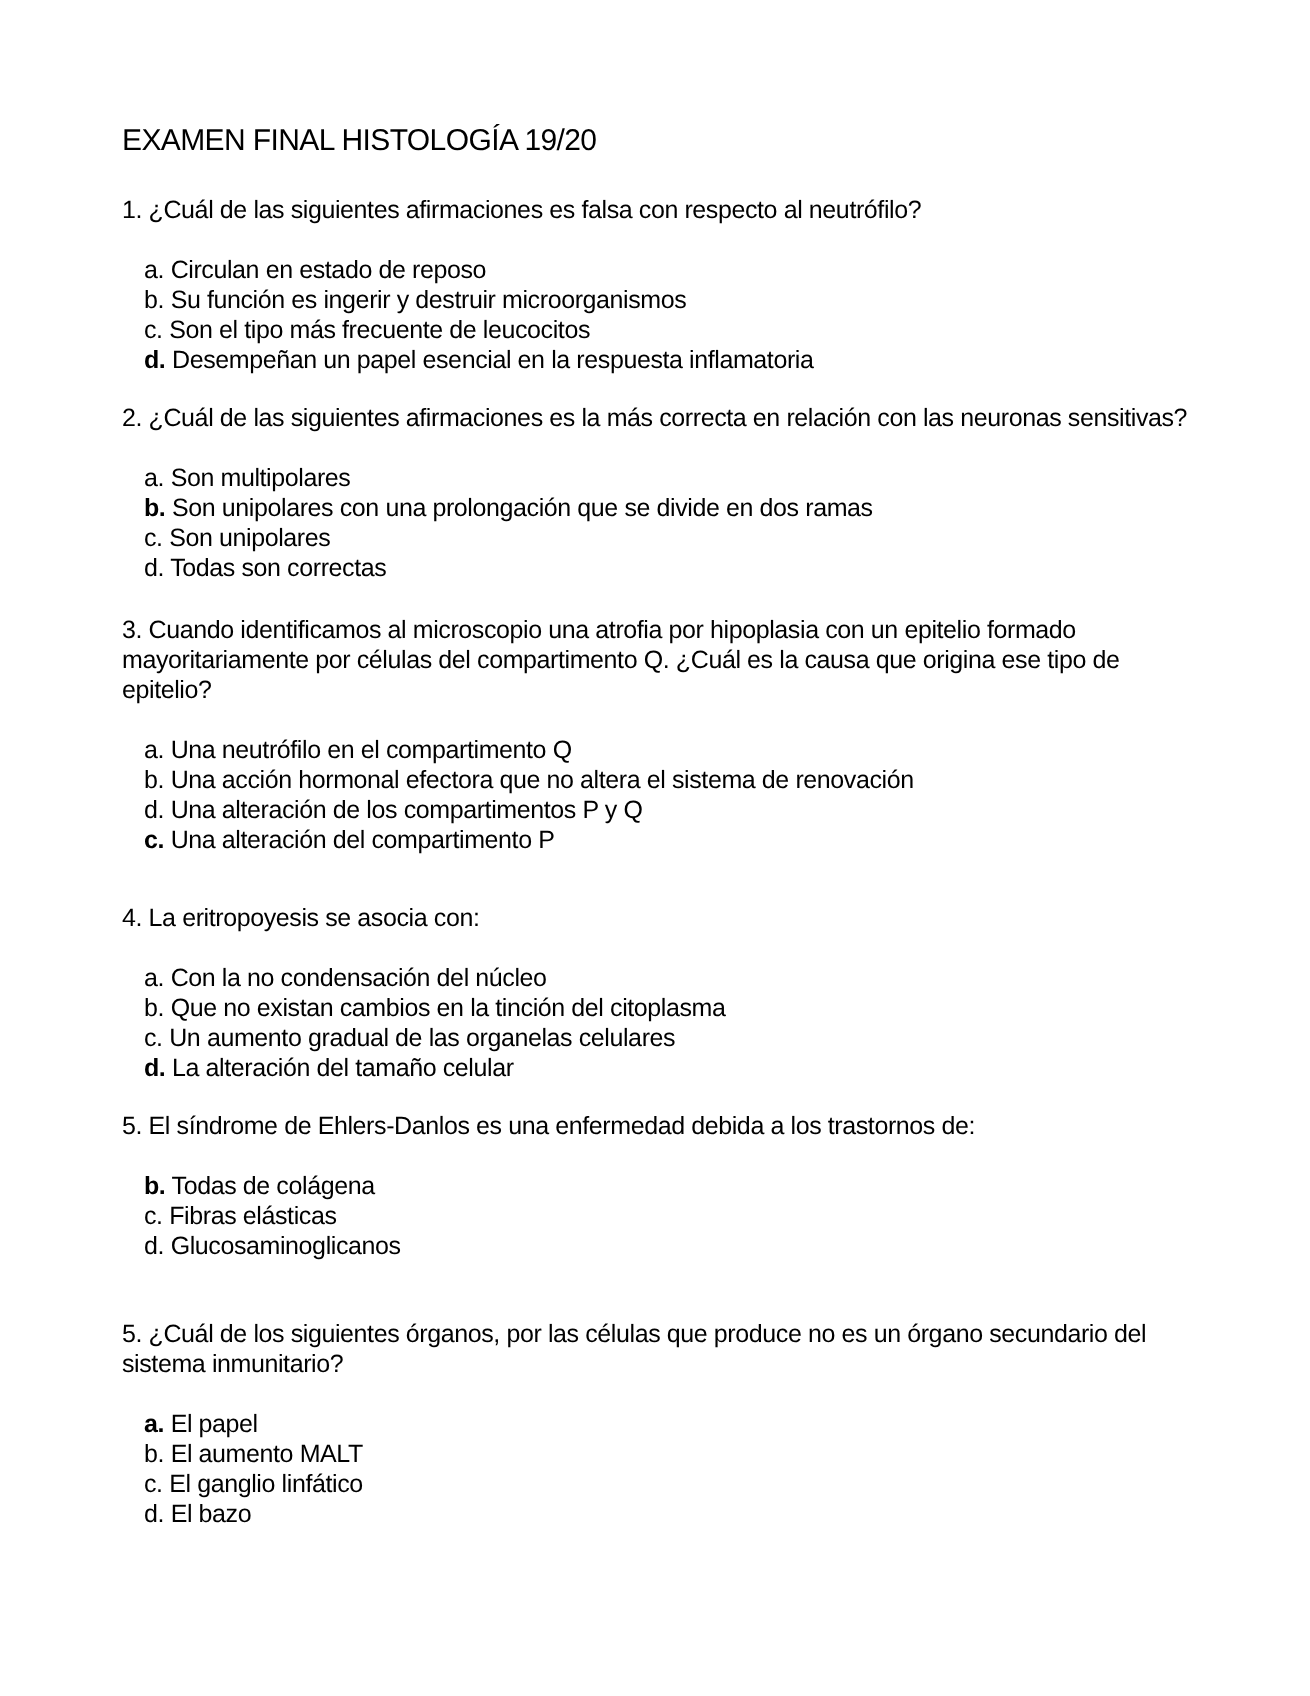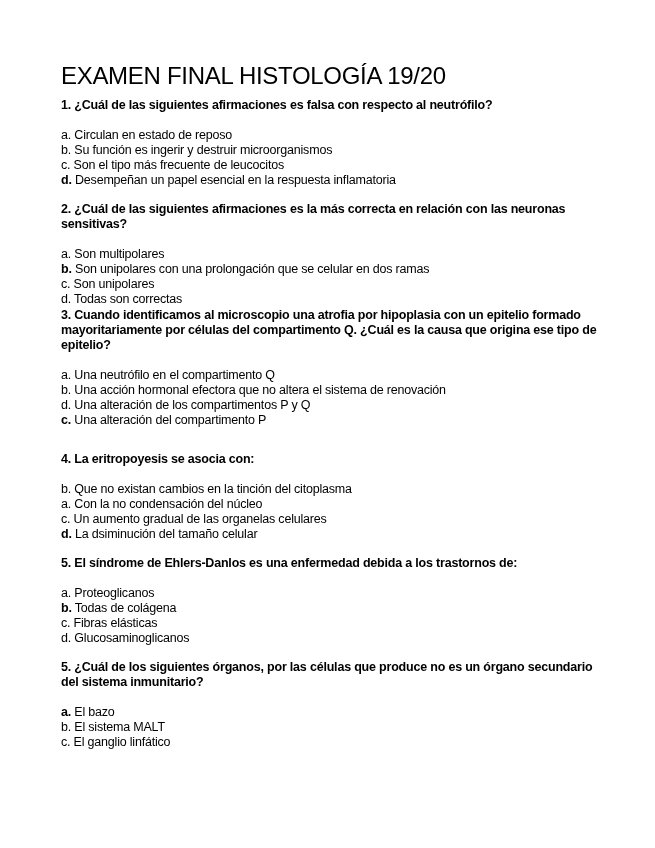--- a/index.html
+++ b/index.html
@@ -18,42 +18,42 @@
     .page {
       position: absolute;
       left: 61px;
       top: 0;
       width: 540px;
     }
     .title {
       position: absolute;
       top: 62px;
       left: 0;
-      font-size: 24px;
+      font-size: 15px;
       font-weight: normal;
       letter-spacing: -0.3px;
       white-space: nowrap;
       margin: 0;
       text-align: right;
     }
     .question {
       position: absolute;
       left: 0;
       width: 540px;
     }
     .q-text {
       font-size: 12.5px;
-      font-weight: bold;
+      font-weight: normal;
       line-height: 15px;
       margin: 0 0 15px 0;
       letter-spacing: -0.2px;
     }
     .options {
       list-style: none;
-      margin: 0;
+      margin: 11px;
       padding: 0;
     }
     .option {
       font-size: 12.5px;
       line-height: 15px;
       white-space: nowrap;
       letter-spacing: -0.2px;
     }
     .option .letter.correct {
       font-weight: bold;
@@ -72,57 +72,57 @@
       <li class="option"><span class="letter">b.</span> <span>Su función es ingerir y destruir microorganismos</span></li>
       <li class="option"><span class="letter">c.</span> <span>Son el tipo más frecuente de leucocitos</span></li>
       <li class="option"><span class="letter correct">d.</span> <span>Desempeñan un papel esencial en la respuesta inflamatoria</span></li>
     </ul>
   </section>
 
   <section class="question" style="top:202px">
     <p class="q-text">2. ¿Cuál de las siguientes afirmaciones es la más correcta en relación con las neuronas sensitivas?</p>
     <ul class="options">
       <li class="option"><span class="letter">a.</span> <span>Son multipolares</span></li>
-      <li class="option"><span class="letter correct">b.</span> <span>Son unipolares con una prolongación que se celular en dos ramas</span></li>
+      <li class="option"><span class="letter correct">b.</span> <span>Son unipolares con una prolongación que se divide en dos ramas</span></li>
       <li class="option"><span class="letter">c.</span> <span>Son unipolares</span></li>
       <li class="option"><span class="letter">d.</span> <span>Todas son correctas</span></li>
     </ul>
   </section>
 
   <section class="question" style="top:308px">
     <p class="q-text">3. Cuando identificamos al microscopio una atrofia por hipoplasia con un epitelio formado mayoritariamente por células del compartimento Q. ¿Cuál es la causa que origina ese tipo de epitelio?</p>
     <ul class="options">
       <li class="option"><span class="letter">a.</span> <span>Una neutrófilo en el compartimento Q</span></li>
       <li class="option"><span class="letter">b.</span> <span>Una acción hormonal efectora que no altera el sistema de renovación</span></li>
       <li class="option"><span class="letter">d.</span> <span>Una alteración de los compartimentos P y Q</span></li>
       <li class="option"><span class="letter correct">c.</span> <span>Una alteración del compartimento P</span></li>
     </ul>
   </section>
 
   <section class="question" style="top:452px">
     <p class="q-text">4. La eritropoyesis se asocia con:</p>
     <ul class="options">
+      <li class="option"><span class="letter">a.</span> <span>Con la no condensación del núcleo</span></li>
       <li class="option"><span class="letter">b.</span> <span>Que no existan cambios en la tinción del citoplasma</span></li>
-      <li class="option"><span class="letter">a.</span> <span>Con la no condensación del núcleo</span></li>
       <li class="option"><span class="letter">c.</span> <span>Un aumento gradual de las organelas celulares</span></li>
-      <li class="option"><span class="letter correct">d.</span> <span>La dsiminución del tamaño celular</span></li>
+      <li class="option"><span class="letter correct">d.</span> <span>La alteración del tamaño celular</span></li>
     </ul>
   </section>
 
   <section class="question" style="top:556px">
     <p class="q-text">5. El síndrome de Ehlers-Danlos es una enfermedad debida a los trastornos de:</p>
     <ul class="options">
-      <li class="option"><span class="letter">a.</span> <span>Proteoglicanos</span></li>
       <li class="option"><span class="letter correct">b.</span> <span>Todas de colágena</span></li>
       <li class="option"><span class="letter">c.</span> <span>Fibras elásticas</span></li>
       <li class="option"><span class="letter">d.</span> <span>Glucosaminoglicanos</span></li>
     </ul>
   </section>
 
   <section class="question" style="top:660px">
     <p class="q-text">5. ¿Cuál de los siguientes órganos, por las células que produce no es un órgano secundario del sistema inmunitario?</p>
     <ul class="options">
-      <li class="option"><span class="letter correct">a.</span> <span>El bazo</span></li>
-      <li class="option"><span class="letter">b.</span> <span>El sistema MALT</span></li>
+      <li class="option"><span class="letter correct">a.</span> <span>El papel</span></li>
+      <li class="option"><span class="letter">b.</span> <span>El aumento MALT</span></li>
       <li class="option"><span class="letter">c.</span> <span>El ganglio linfático</span></li>
+      <li class="option"><span class="letter">d.</span> <span>El bazo</span></li>
     </ul>
   </section>
 </div>
 
 </body></html>

